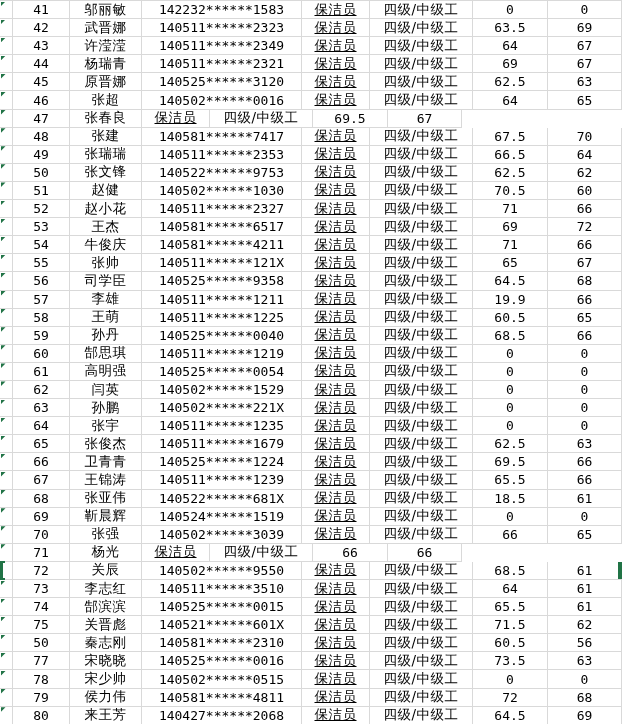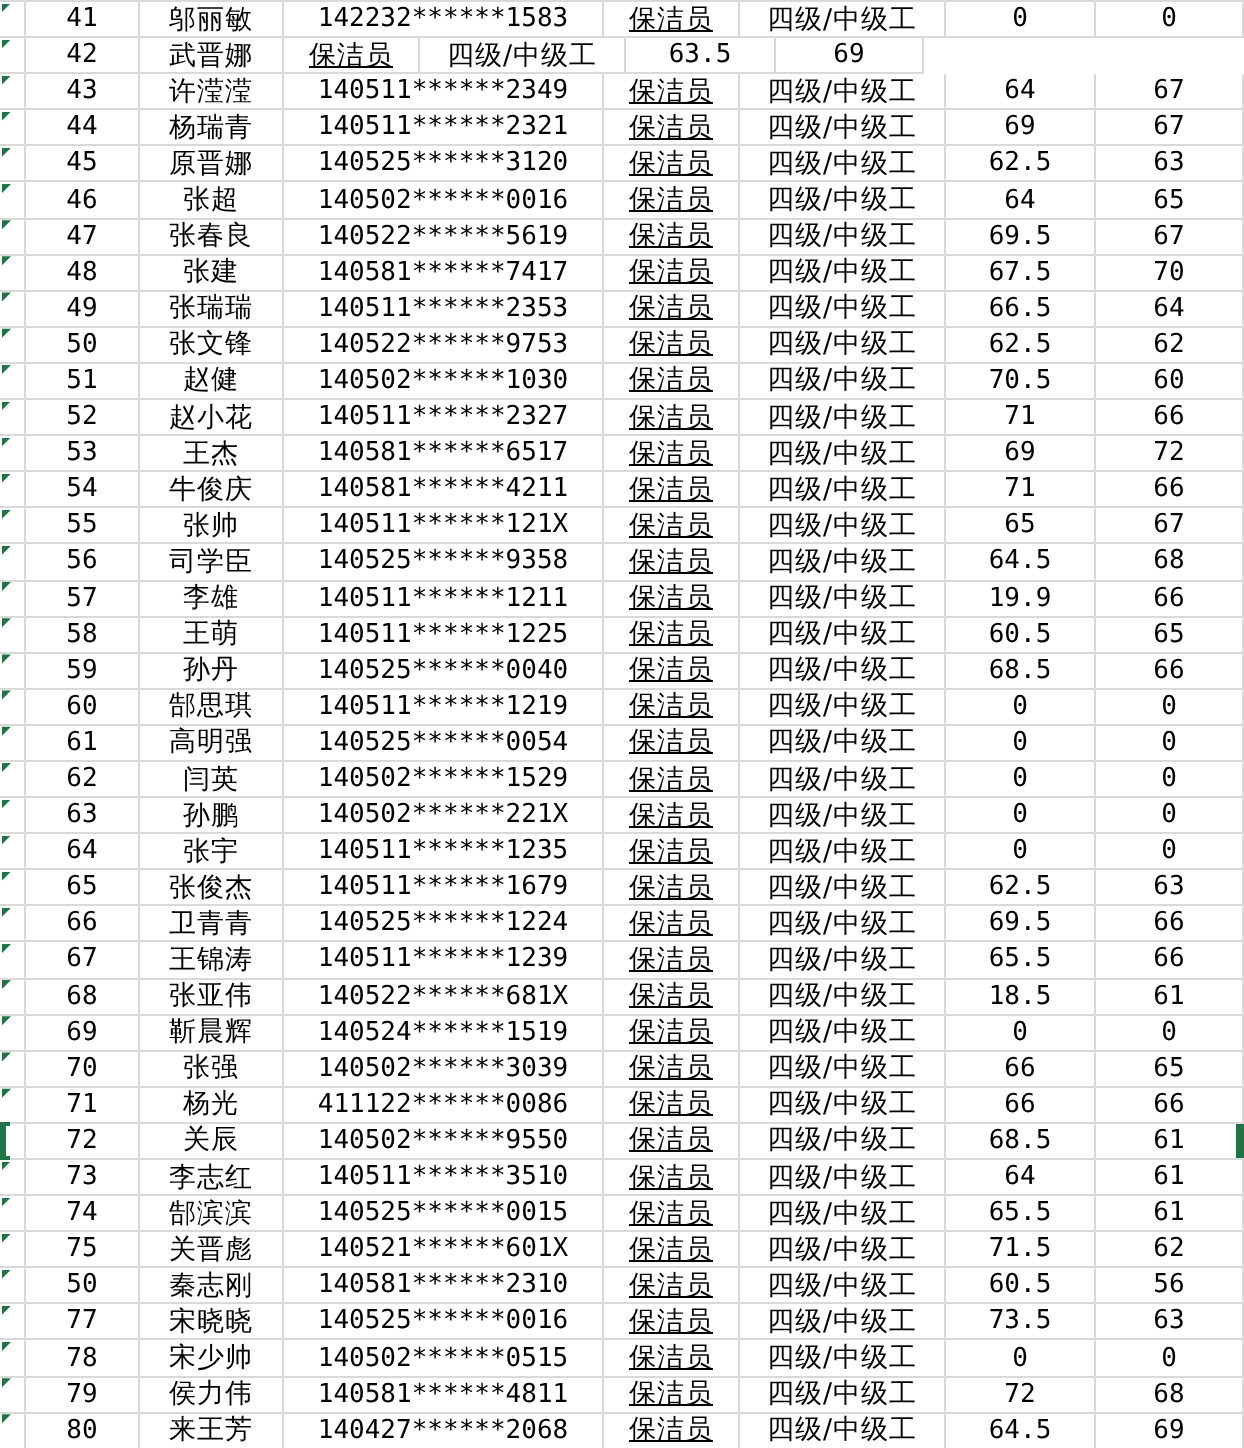--- a/index.html
+++ b/index.html
@@ -64,20 +64,21 @@
       <div class="cell c5 zh">四级/中级工</div>
       <div class="cell c6 num">0</div>
       <div class="cell c7 num">0</div>
     </div>
     <div class="row">
       <div class="cell c0">
         <span class="tri" style="background: rgb(33, 115, 70);"></span>
       </div>
       <div class="cell c1 num">42</div>
       <div class="cell c2 zh">武晋娜</div>
+      <div class="cell c3 num">140511******2323</div>
       <div class="cell c4 zh">保洁员</div>
       <div class="cell c5 zh">四级/中级工</div>
       <div class="cell c6 num">63.5</div>
       <div class="cell c7 num">69</div>
     </div>
     <div class="row">
       <div class="cell c0">
         <span class="tri" style="background: rgb(33, 115, 70);"></span>
       </div>
       <div class="cell c1 num">43</div>
@@ -123,21 +124,20 @@
       <div class="cell c5 zh">四级/中级工</div>
       <div class="cell c6 num">64</div>
       <div class="cell c7 num">65</div>
     </div>
     <div class="row">
       <div class="cell c0">
         <span class="tri" style="background: rgb(33, 115, 70);"></span>
       </div>
       <div class="cell c1 num">47</div>
       <div class="cell c2 zh">张春良</div>
-      <div class="cell c3 num">140522******5619</div>
       <div class="cell c4 zh">保洁员</div>
       <div class="cell c5 zh">四级/中级工</div>
       <div class="cell c6 num">69.5</div>
       <div class="cell c7 num">67</div>
     </div>
     <div class="row">
       <div class="cell c0">
         <span class="tri" style="background: rgb(33, 115, 70);"></span>
       </div>
       <div class="cell c1 num">48</div>
@@ -411,21 +411,20 @@
       <div class="cell c5 zh">四级/中级工</div>
       <div class="cell c6 num">66</div>
       <div class="cell c7 num">65</div>
     </div>
     <div class="row">
       <div class="cell c0">
         <span class="tri" style="background: rgb(33, 115, 70);"></span>
       </div>
       <div class="cell c1 num">71</div>
       <div class="cell c2 zh">杨光</div>
-      <div class="cell c3 num">411122******0086</div>
       <div class="cell c4 zh">保洁员</div>
       <div class="cell c5 zh">四级/中级工</div>
       <div class="cell c6 num">66</div>
       <div class="cell c7 num">66</div>
     </div>
     <div class="row">
       <div class="cell c0"></div>
       <div class="cell c1 num">72</div>
       <div class="cell c2 zh">关辰</div>
       <div class="cell c3 num">140502******9550</div>

